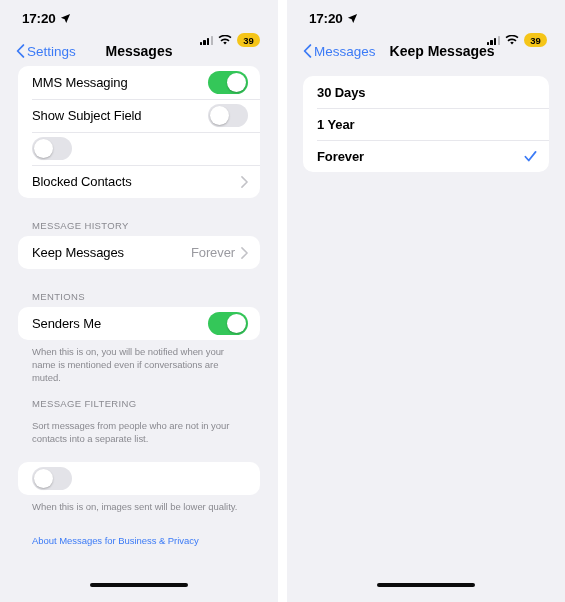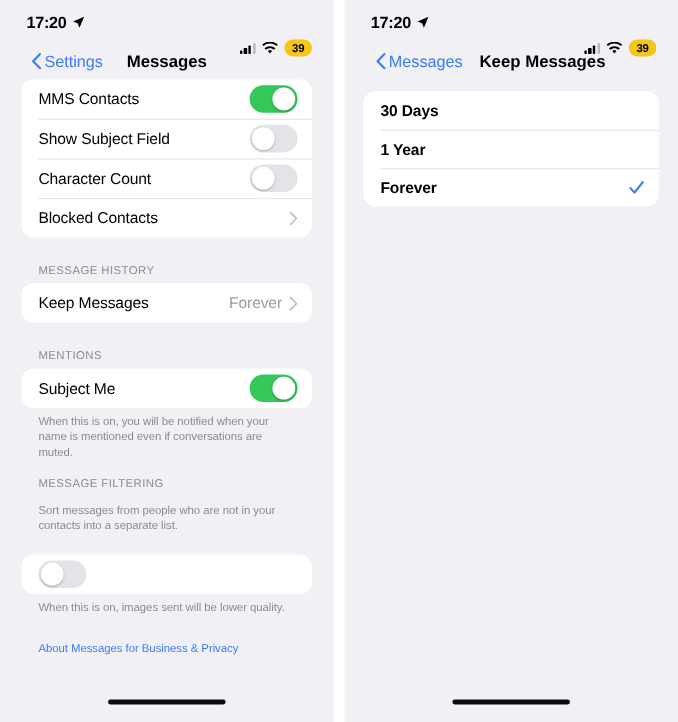--- a/index.html
+++ b/index.html
@@ -98,21 +98,21 @@
     padding: 0 4px;
     letter-spacing: -0.1px;
   }
 
   
   .navbar {
     height: 30px;
     display: flex;
     align-items: center;
     position: relative;
-    padding: 0 26px;
+    padding: 0 16px;
     flex: none;
   }
   .nav-back {
     display: flex;
     align-items: center;
     gap: 2px;
     color: #3c7bf6;
     font-size: 13.5px;
     cursor: pointer;
     position: relative;
@@ -304,33 +304,32 @@
         </svg>
         <span>Settings</span>
       </div>
       <div class="nav-title">Messages</div>
     </div>
 
     <div class="body">
 
       <div class="card">
         <div class="row">
-          <span class="row-label">MMS Contacts</span>
+          <span class="row-label">MMS Messaging</span>
           <div class="toggle on">
               <span class="knob"></span>
             </div>
         </div>
         <div class="row">
           <span class="row-label">Show Subject Field</span>
           <div class="toggle">
               <span class="knob"></span>
             </div>
         </div>
         <div class="row">
-          <span class="row-label">Character Count</span>
           <div class="toggle">
               <span class="knob"></span>
             </div>
         </div>
         <div class="row">
           <span class="row-label">Blocked Contacts</span>
           <div class="row-right">
             <svg class="chevron-right" viewBox="0 0 8 14">
               <path d="M1 1l6 6-6 6" fill="none" stroke="#c2c2c7" stroke-width="1.8" stroke-linecap="round" stroke-linejoin="round"></path>
             </svg>
@@ -351,21 +350,21 @@
             </svg>
           </div>
         </div>
       </div>
 
       <div class="sp-22"></div>
 
       <div class="section-header">MENTIONS</div>
       <div class="card">
         <div class="row">
-          <span class="row-label">Subject Me</span>
+          <span class="row-label">Senders Me</span>
           <div class="toggle on">
               <span class="knob"></span>
             </div>
         </div>
       </div>
       <div class="section-footer">When this is on, you will be notified when your name is mentioned even if conversations are muted.</div>
 
       <div class="sp-14"></div>
 
       <div class="section-header">MESSAGE FILTERING</div>

